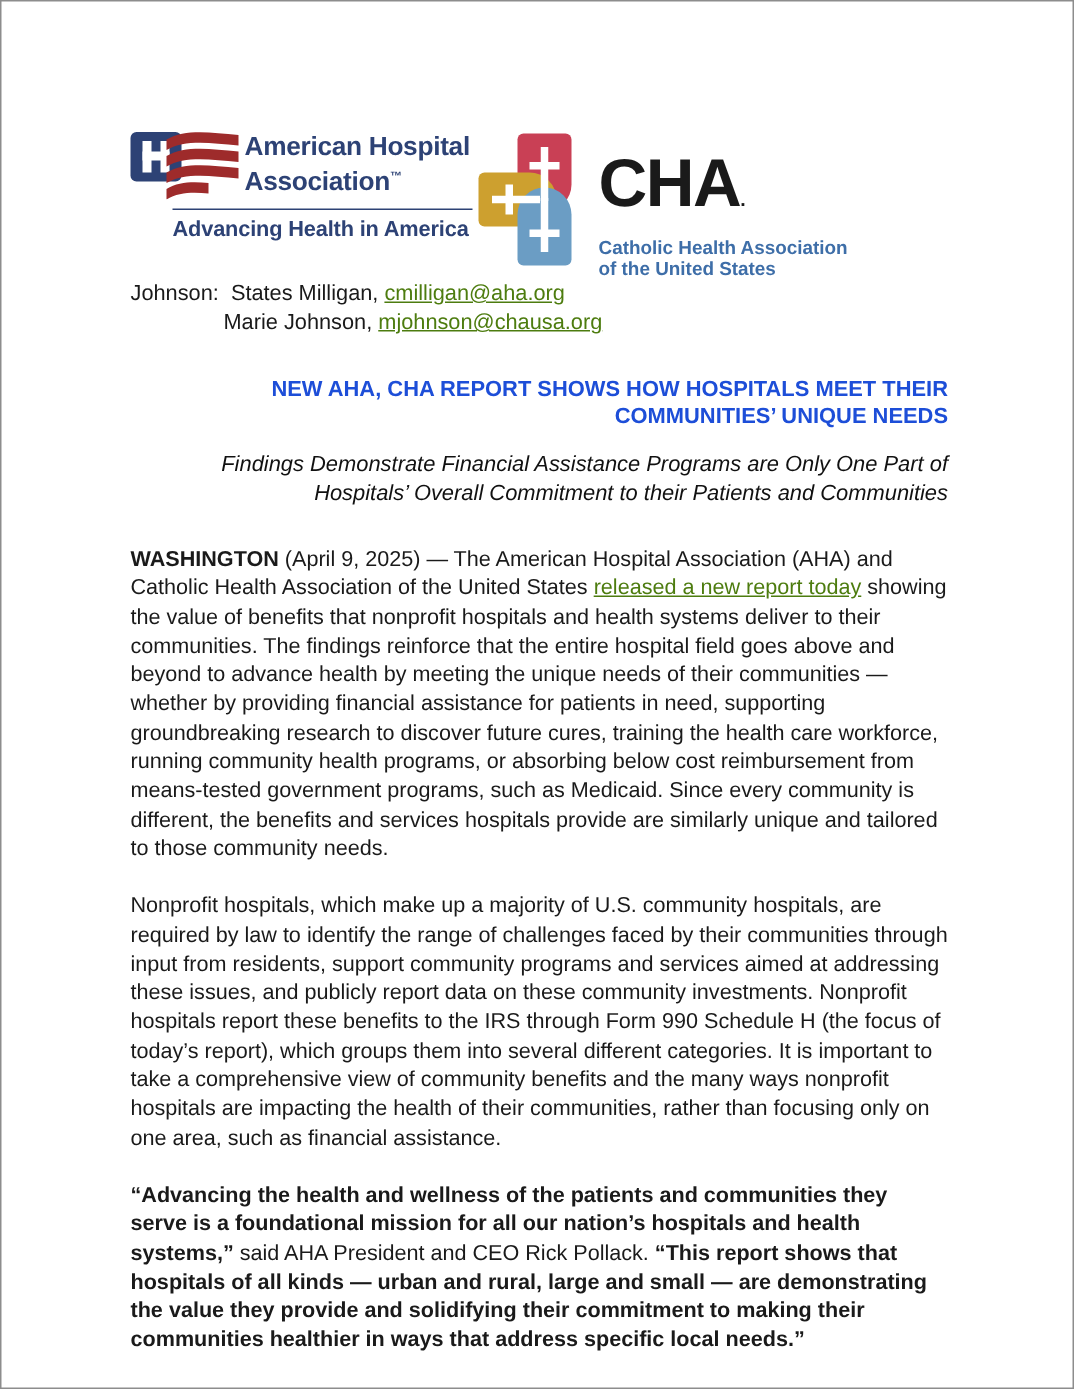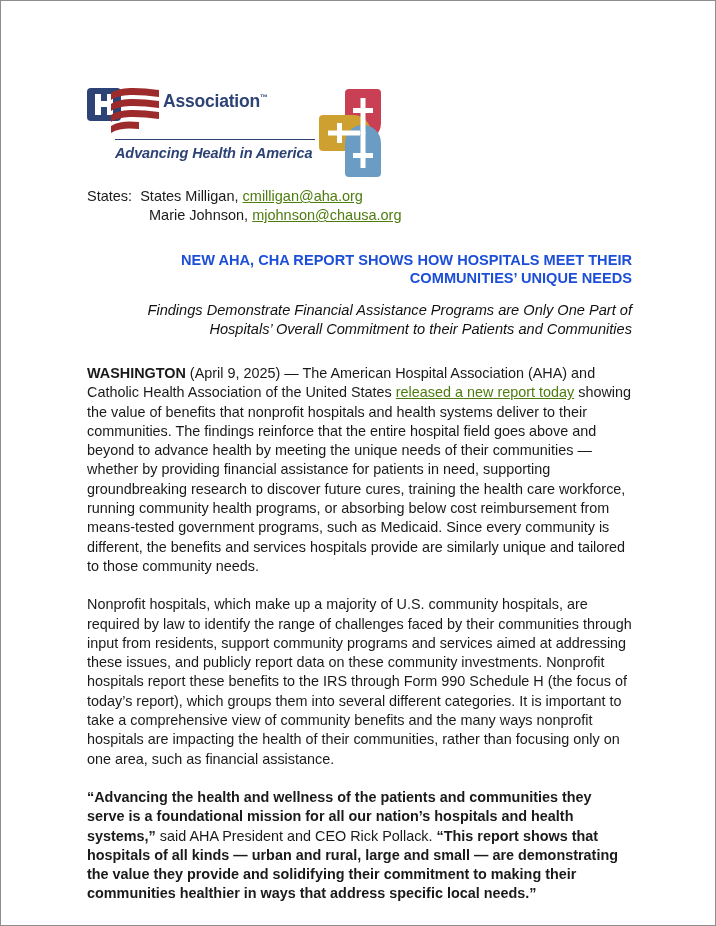--- a/index.html
+++ b/index.html
@@ -95,21 +95,20 @@
     margin-top: 4px;
     margin-left: 28px;
     width: 200px;
     height: 1px;
     background: #2d4275;
   }
   .aha-tagline {
     margin-top: 5px;
     margin-left: 28px;
     color: #2d4275;
-    font-style: italic;
     font-weight: bold;
     font-size: 14.5px;
     letter-spacing: -0.1px;
     white-space: nowrap;
   }
 
   
   .cha-logo {
     position: absolute;
     left: 228px;
@@ -220,20 +219,21 @@
             <div class="aha-h-bar"></div>
           </div>
           <svg class="aha-flag" width="52" height="46" viewBox="0 0 52 46">
             <path d="M2 6 C 14 -1, 30 1, 50 3 L 50 10 C 30 8, 14 6, 2 13 Z" fill="#9e2b2b"></path>
             <path d="M2 17 C 14 10, 30 12, 50 14 L 50 21 C 30 19, 14 17, 2 24 Z" fill="#9e2b2b"></path>
             <path d="M2 28 C 14 21, 30 23, 50 25 L 50 32 C 30 30, 14 28, 2 35 Z" fill="#9e2b2b"></path>
             <path d="M2 39 C 10 34, 20 34, 30 35 L 30 42 C 20 41, 10 41, 2 46 Z" fill="#9e2b2b"></path>
           </svg>
         </div>
         <div class="aha-wordmark">
+          <div>American Hospital</div>
           <div><span>Association</span><span class="aha-tm">™</span></div>
         </div>
       </div>
       <div class="aha-rule"></div>
       <div class="aha-tagline">Advancing Health in America</div>
     </div>
 
     <div class="cha-logo">
       <svg class="cha-mark" viewBox="0 0 96 96">
 
@@ -245,26 +245,33 @@
 
         <g fill="#ffffff">
           <rect x="45.5" y="13" width="5" height="36"></rect>
           <rect x="38" y="23" width="20" height="5"></rect>
           <rect x="13" y="45.5" width="32" height="5"></rect>
           <rect x="22" y="38" width="5" height="20"></rect>
           <rect x="45.5" y="47" width="5" height="36"></rect>
           <rect x="38" y="68" width="20" height="5"></rect>
         </g>
       </svg>
+      <div class="cha-word">
+        <div class="cha-letters"><span>CHA</span><span class="cha-reg">.</span></div>
+        <div class="cha-sub">
+          <div>Catholic Health Association</div>
+          <div>of the United States</div>
+        </div>
+      </div>
     </div>
   </div>
 
   <div class="contact">
     <div class="contact-row">
-      <span>States:</span>
+      <span>Johnson:</span>
       &nbsp;<span>States Milligan,</span>
       <span class="link">cmilligan@aha.org</span>
     </div>
     <div class="contact-row contact-indent">
       <span>Marie Johnson,</span>
       <span class="link">mjohnson@chausa.org</span>
     </div>
   </div>
 
   <div class="headline">NEW AHA, CHA REPORT SHOWS HOW HOSPITALS MEET THEIR COMMUNITIES’ UNIQUE NEEDS</div>

